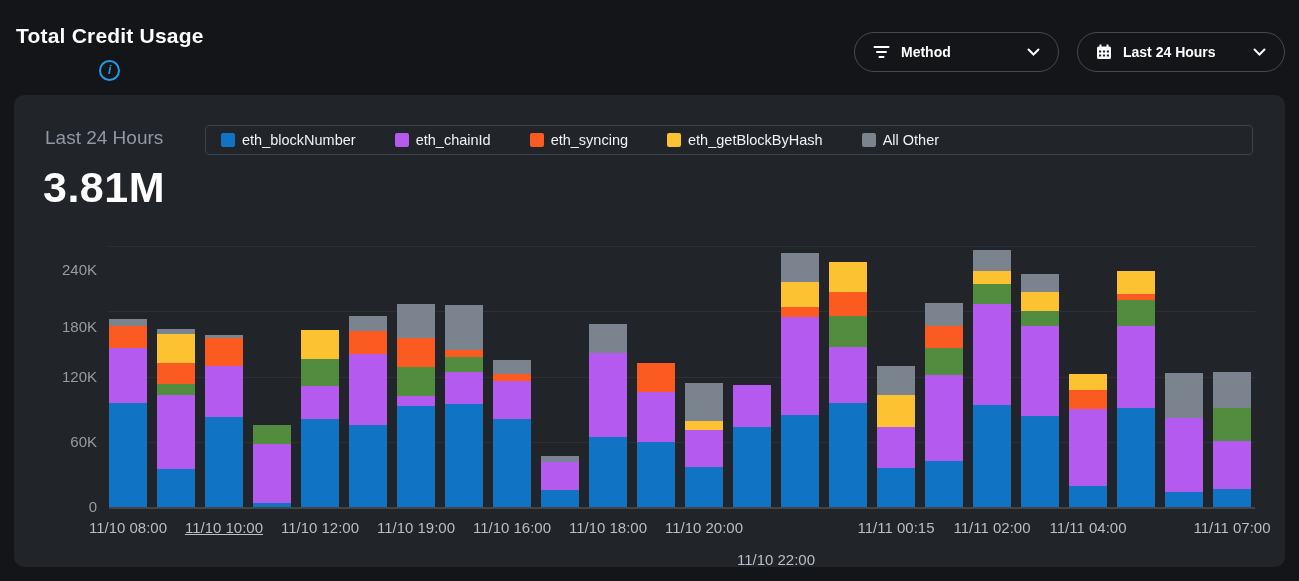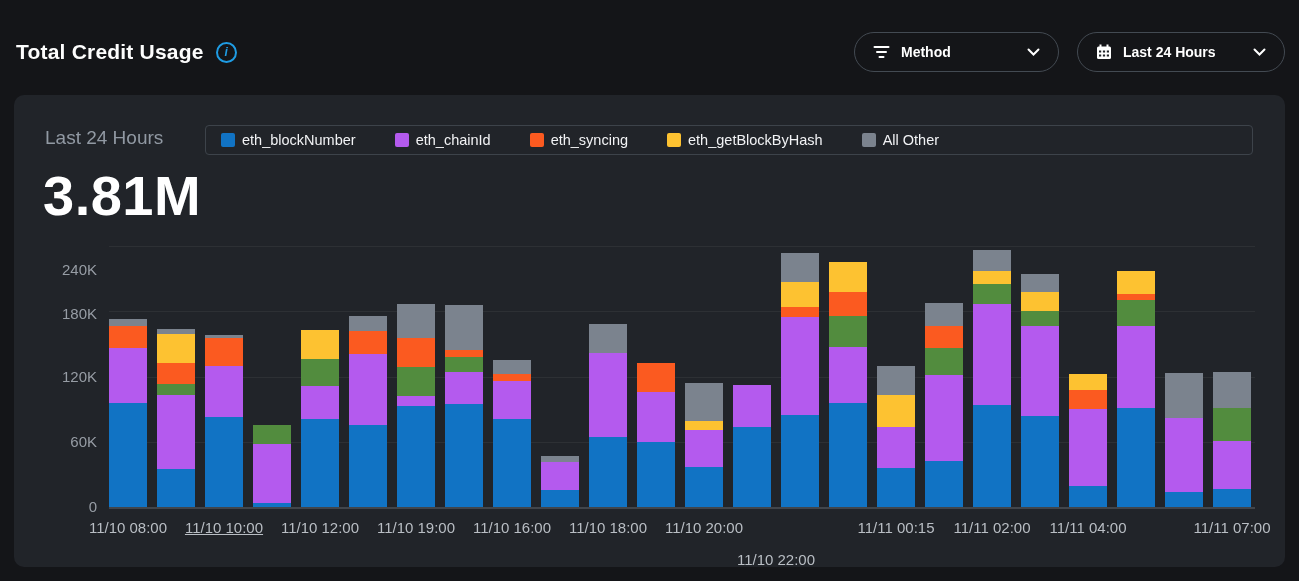--- a/index.html
+++ b/index.html
@@ -9,21 +9,21 @@
     font-family:"Liberation Sans", sans-serif;
     color:#fff;
     overflow:hidden;
     position:relative;
   }
   
   .header {
     position:absolute; left:16px; right:14px; top:28px; height:48px;
     display:flex; align-items:center; justify-content:space-between;
   }
-  .title-wrap { display:flex; align-items:center; gap:12px; }
+  .title-wrap { display:flex; align-items:center; gap:12px;flex-direction:column; }
   .page-title { font-size:21px; font-weight:700; letter-spacing:.2px; color:#fdfdfd; }
   .info-icon {
     width:21px; height:21px; border-radius:50%;
     border:2px solid #1f9ce4; color:#1f9ce4;
     display:flex; align-items:center; justify-content:center;
     font-size:12px; font-weight:700; font-style:italic; cursor:pointer;
   }
   .pills { display:flex; gap:18px; }
   .pill {
     height:40px; border:1px solid #434a52; border-radius:22px;
@@ -34,21 +34,21 @@
   .pill .grow { flex:1; }
   .pill-method { width:205px; }
   .pill-period { width:208px; }
   .icon-stroke { stroke:#fff; stroke-width:2; fill:none; stroke-linecap:round; }
   
   .card {
     position:absolute; left:14px; top:95px; width:1271px; height:472px;
     background:#212429; border-radius:10px;
   }
   .period-label { position:absolute; left:31px; top:32px; font-size:19px; color:#9199a3; }
-  .total-value { position:absolute; left:29px; top:68px; font-size:56px; font-weight:600; color:#fff; letter-spacing:.5px; }
+  .total-value { position:absolute; left:29px; top:68px; font-size:43px; font-weight:600; color:#fff; letter-spacing:.5px; }
   
   .legend {
     position:absolute; left:191px; top:30px; width:1048px; height:30px;
     border:1px solid #3d434a; border-radius:4px;
     display:flex; align-items:center; padding:0 15px; gap:39px;
   }
   .legend-item { display:flex; align-items:center; gap:7px; cursor:pointer; }
   .legend-chip { width:14px; height:14px; border-radius:2px; }
   .legend-label { font-size:14.5px; color:#f2f3f5; }
   
@@ -135,21 +135,21 @@
       </div>
       <div class="legend-item">
         <div class="legend-chip" style="background: rgb(123, 131, 142);"></div>
         <div class="legend-label">All Other</div>
       </div>
     </div>
   <div class="plot">
       <div class="gridline" style="top: 0px;"></div>
       <div class="ylabel" style="top: -9px; margin-top: 24px;">240K</div>
       <div class="gridline" style="top: 65.25px;"></div>
-      <div class="ylabel" style="top: 59px;">180K</div>
+      <div class="ylabel" style="top: 72px;">180K</div>
       <div class="gridline" style="top: 130.5px;"></div>
       <div class="ylabel" style="top: 121.5px;">120K</div>
       <div class="gridline" style="top: 195.75px;"></div>
       <div class="ylabel" style="top: 186.75px;">60K</div>
       <div class="gridline zero" style="top: 261px;"></div>
       <div class="ylabel" style="top: 252px;">0</div>
       <div class="bar" style="left: 0px;">
         <div class="seg" style="height: 104.4px; background: rgb(17, 115, 196);"></div>
         <div class="seg" style="height: 54.375px; background: rgb(180, 90, 238);"></div>
         <div class="seg" style="height: 21.75px; background: rgb(251, 90, 32);"></div>

